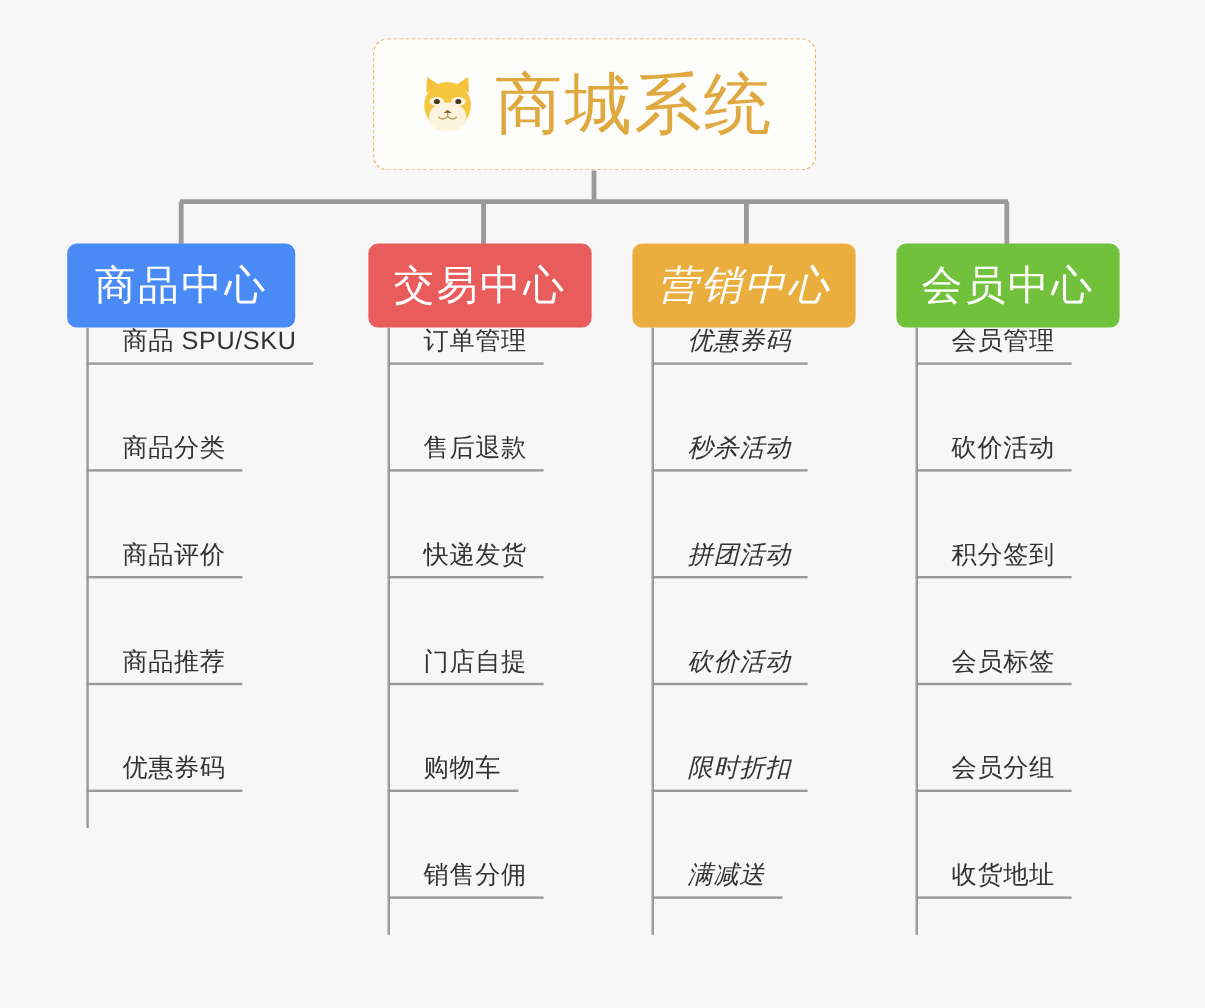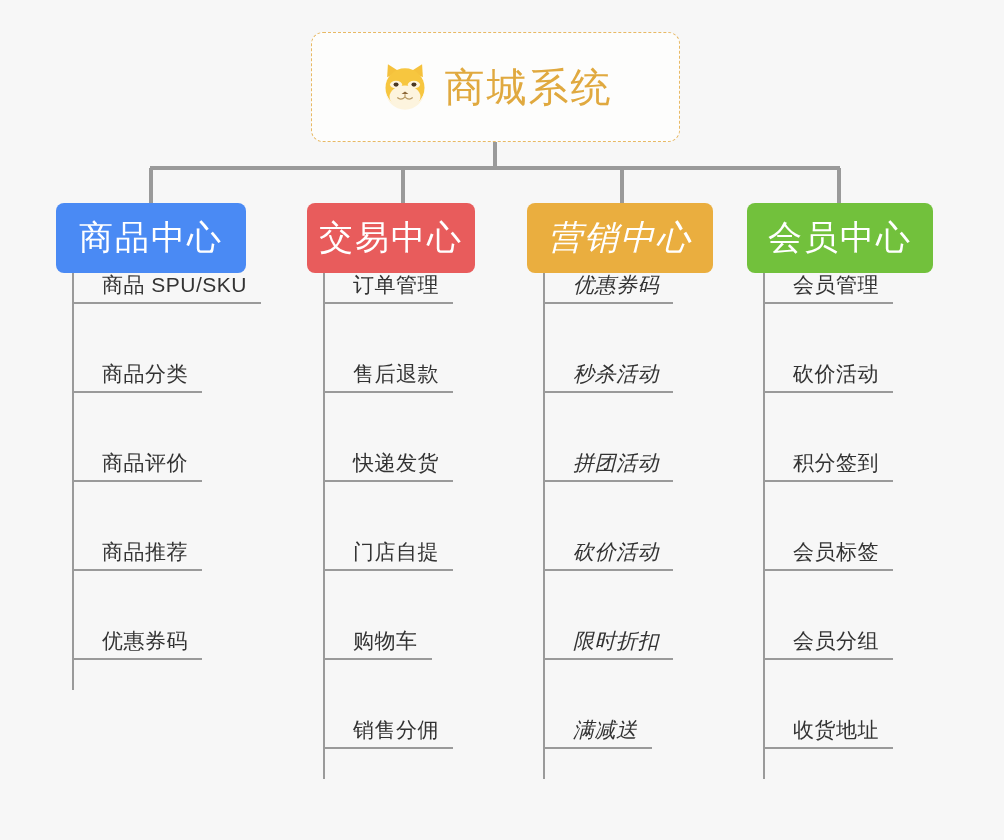--- a/index.html
+++ b/index.html
@@ -42,21 +42,21 @@
 
   .root-emoji {
     width: 52px;
     height: 52px;
     flex: 0 0 52px;
     position: relative;
     display: block;
   }
 
   .root-title {
-    font-size: 40px;
+    font-size: 56px;
     line-height: 1;
     color: #e0a93f;
     letter-spacing: 2px;
     white-space: nowrap;
     font-weight: 400;
   }
 
   
   #connectors {
     position: absolute;
@@ -130,21 +130,21 @@
     width: 100%;
   }
 
   
   .col-0 { left: 56px; }
   .col-1 { left: 307px; }
   .col-2 { left: 527px; font-style: italic; }
   .col-3 { left: 747px; }
 
   .col-0 .cat-header { width: 190px; }
-  .col-1 .cat-header { width: 168px; }
+  .col-1 .cat-header { width: 186px; }
   .col-2 .cat-header { width: 186px; }
   .col-3 .cat-header { width: 186px; }
 
   
   .col-0 .leaf-list { margin-left: 16px; }
   .col-1 .leaf-list { margin-left: 16px; }
   .col-2 .leaf-list { margin-left: 16px; }
   .col-3 .leaf-list { margin-left: 16px; }
 </style>
 </head>

